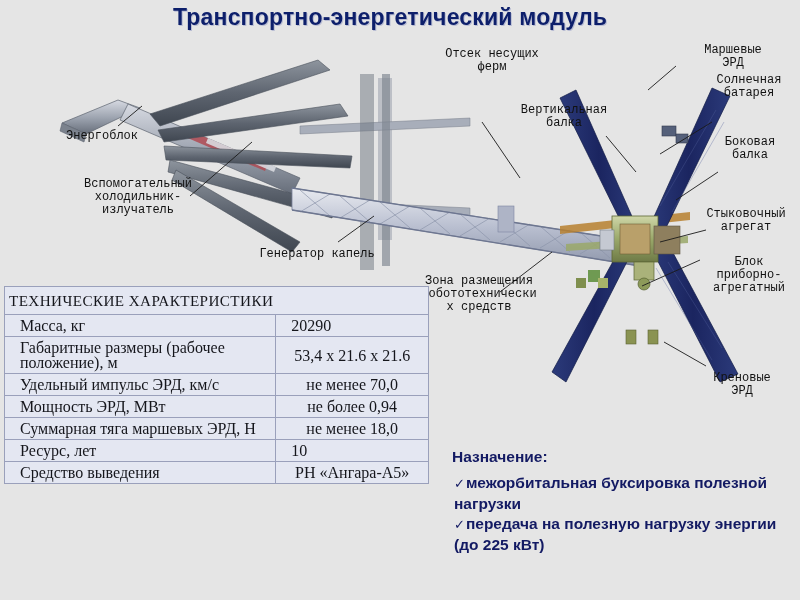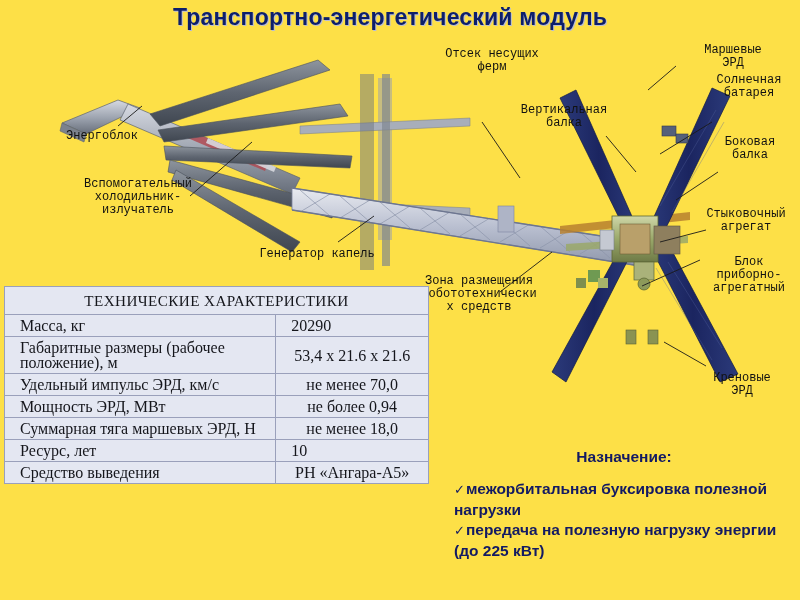--- a/index.html
+++ b/index.html
@@ -11,21 +11,21 @@
     height: 600px;
     background: #ffffff;
     font-family: "Liberation Sans", sans-serif;
     overflow: hidden;
     position: relative;
   }
   #slide {
     position: relative;
     width: 800px;
     height: 600px;
-    background: #fde047;
+    background: #e5e5e5;
   }
 
   
   .title {
     position: absolute;
     left: 110px;
     top: 4px;
     width: 560px;
     text-align: center;
     font-size: 23px;
@@ -86,21 +86,20 @@
   }
   .spec-table td {
     border: 1px solid #9aa0bb;
     padding: 3px 15px;
     font-size: 16px;
     color: #15161c;
     background: #e4e7f2;
     line-height: 15px;
   }
   .spec-table .hdr {
-    text-align: center;
     font-size: 15.2px;
     padding: 6px 4px;
     letter-spacing: 0.4px;
   }
   .spec-table .lbl { width: 64%; }
   .spec-table .val { text-align: left; width: 36%; white-space: nowrap; }
   .spec-table .val.center { text-align: center; }
 
   
   .purpose {
@@ -108,22 +107,22 @@
     left: 452px;
     top: 447px;
     width: 344px;
     color: #131a63;
     font-size: 15.5px;
     font-weight: bold;
     line-height: 20px;
     font-family: "Liberation Sans", sans-serif;
   }
   .purpose-title {
-    text-align: center;
-    margin-bottom: 12px;
+    text-align: left;
+    margin-bottom: 6px;
   }
   .purpose-item {
     text-align: left;
     padding-left: 2px;
   }
   .chk {
     font-weight: normal;
     font-size: 13px;
     padding-right: 1px;
   }

